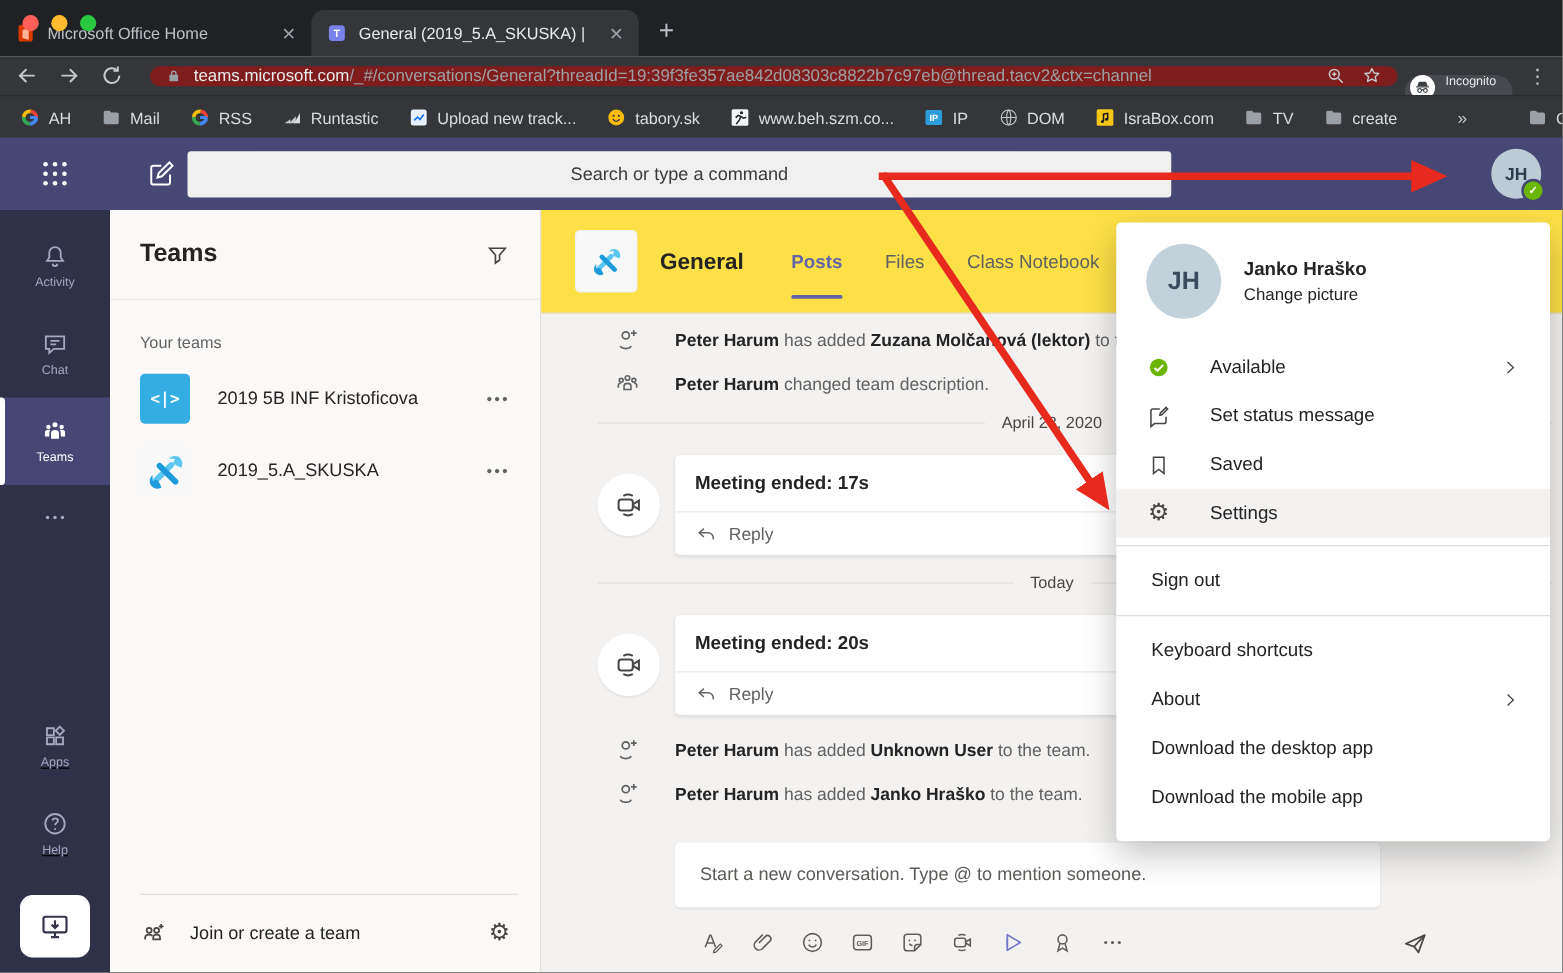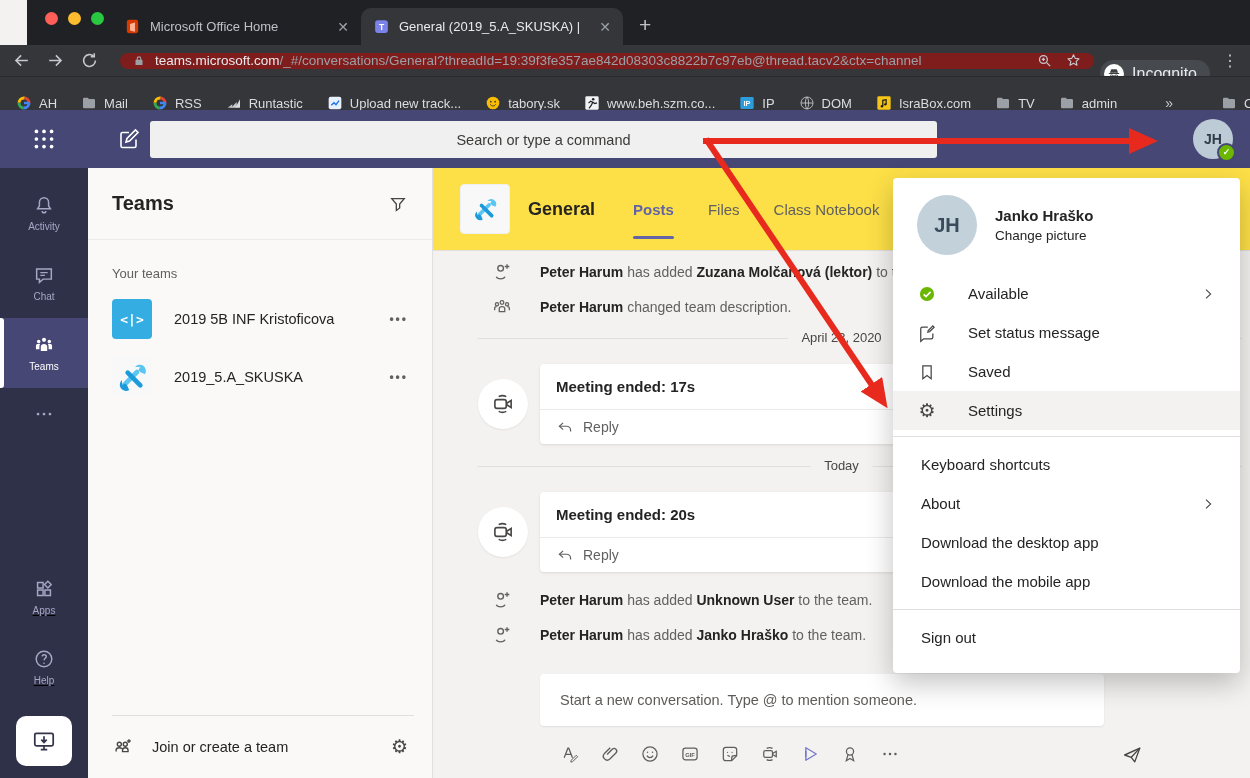--- a/index.html
+++ b/index.html
@@ -4,48 +4,48 @@
 <style>
   html,body{margin:0;padding:0;background:#111;}
   #screen{position:relative;width:1250px;height:778px;overflow:hidden;
     font-family:"Liberation Sans",sans-serif;background:#F3F2F1;}
   .icon{display:inline-flex;align-items:center;justify-content:center;}
   .icon svg{width:100%;height:100%;display:block;}
   .uni{font-weight:normal;line-height:1;}
 
   
   .tabstrip{position:absolute;top:0;left:0;right:0;height:45px;background:#202124;
-    display:flex;align-items:flex-end;padding-left:85px;margin-left:27px;}
+    display:flex;align-items:flex-end;}
   .traffic{position:absolute;top:12px;left:18px;display:flex;gap:10px;}
   .tl{width:13px;height:13px;border-radius:50%;}
   .tl.red{background:#FF5F57}.tl.yellow{background:#FEBC2E}.tl.green{background:#28C840}
   .tab{height:37px;display:flex;align-items:center;padding:0 12px;width:225px;
     color:#BDC1C6;font-size:13px;}
   .tab.active{background:#35363A;border-radius:10px 10px 0 0;color:#E8EAED;width:238px;}
   .tab .fav{width:17px;height:17px;margin-right:9px;flex:none;}
   .tab .ttitle{flex:1;white-space:nowrap;overflow:hidden;}
   .tab .close{margin-left:8px;color:#9AA0A6;font-size:14px;flex:none;}
   .newtab{color:#BDC1C6;font-size:21px;margin:0 0 8px 16px;}
 
   .toolbar{position:absolute;top:45px;left:0;right:0;height:31px;background:#35363A;
     display:flex;align-items:center;padding:0 12px;}
   .navbtn{width:19px;height:19px;color:#C5C8CC;margin-right:15px;}
   .omnibox{flex:1;height:16px;background:#7f1d1d;border-radius:13px;display:flex;
     align-items:center;padding:0 12px;margin:4px 6px;font-size:13.5px;min-width:0;}
   .omnibox .lk{width:14px;height:14px;margin-right:9px;flex:none;}
   .omnibox .host{color:#E8EAED;white-space:nowrap;}
   .omnibox .path{color:#9AA0A6;white-space:nowrap;overflow:hidden;flex:1;}
   .ob-ic{width:17px;height:17px;margin-left:12px;flex:none;}
-  .incog{display:flex;align-items:center;background:#46494D;border-radius:14px;height:27px;
-    padding:0 13px 0 4px;color:#E8EAED;font-size:16px;gap:8px;flex:none;margin-top:26px;}
+  .incog{display:flex;background:#46494D;border-radius:14px;height:27px;
+    padding:0 13px 0 4px;color:#E8EAED;font-size:10px;gap:8px;flex:none;margin-top:26px;}
   .incog .badge{width:20px;height:20px;border-radius:50%;background:#fff;padding:3px;box-sizing:border-box;}
   .chromemenu{color:#C5C8CC;font-size:16px;margin-left:12px;letter-spacing:0;}
 
   .bookmarksbar{position:absolute;top:76px;left:0;right:0;height:34px;background:#35363A;
-    border-top:1px solid #2A2B2E;display:flex;align-items:flex-end;padding:0 16px;
+    border-top:1px solid #2A2B2E;display:flex;align-items:center;padding:0 16px;
     gap:24px;color:#DADCE0;font-size:13px;}
   .bm-item{display:flex;align-items:center;gap:7px;white-space:nowrap;}
   .bm-ic{width:16px;height:16px;flex:none;}
   .bm-spacer{flex:1;}
   .bm-sep{width:1px;height:18px;background:#5F6368;}
   .bm-chev{color:#C5C8CC;font-size:14px;}
 
   
   .teamsbar{position:absolute;top:110px;left:0;right:0;height:58px;background:#464775;}
   .waffle{position:absolute;left:31px;top:16px;width:26px;height:26px;color:#fff;}
@@ -371,21 +371,21 @@
             </svg>
           </span>
           <span>TV</span>
         </div>
         <div class="bm-item">
           <span class="icon bm-ic">
             <svg viewBox="0 0 24 24" fill="#9AA0A6">
               <path d="M3 6c0-1.1.9-2 2-2h5l2 2h7c1.1 0 2 .9 2 2v10c0 1.1-.9 2-2 2H5c-1.1 0-2-.9-2-2V6z"></path>
             </svg>
           </span>
-          <span>admin</span>
+          <span>create</span>
         </div>
       </div>
     <div class="bm-spacer"></div>
     <span class="bm-chev">»</span>
     <span class="bm-sep"></span>
     <div class="bm-item">
       <span class="icon bm-ic">
           <svg viewBox="0 0 24 24" fill="#9AA0A6">
             <path d="M3 6c0-1.1.9-2 2-2h5l2 2h7c1.1 0 2 .9 2 2v10c0 1.1-.9 2-2 2H5c-1.1 0-2-.9-2-2V6z"></path>
           </svg>
@@ -786,40 +786,40 @@
           </div>
           <div class="menu-item highlighted">
             <span class="icon mi-ic">
               <b class="uni">⚙</b>
             </span>
             <span class="mi-label">Settings</span>
           </div>
         </div>
         <div class="menu-group">
           <div class="menu-item noicon">
+            <span class="mi-label">Sign out</span>
+          </div>
+        </div>
+        <div class="menu-group">
+          <div class="menu-item noicon">
             <span class="mi-label">Keyboard shortcuts</span>
           </div>
           <div class="menu-item noicon">
             <span class="mi-label">About</span>
             <span class="icon mi-chev">
               <svg viewBox="0 0 24 24" stroke="currentColor" fill="none" stroke-width="1.6">
                 <path d="M9 5.5l7 6.5-7 6.5"></path>
               </svg>
             </span>
           </div>
           <div class="menu-item noicon">
             <span class="mi-label">Download the desktop app</span>
           </div>
           <div class="menu-item noicon">
             <span class="mi-label">Download the mobile app</span>
-          </div>
-        </div>
-        <div class="menu-group">
-          <div class="menu-item noicon">
-            <span class="mi-label">Sign out</span>
           </div>
         </div>
       </div>
   </div>
 
   <svg id="annot">
       <defs>
         <marker id="ah" markerUnits="userSpaceOnUse" markerWidth="30" markerHeight="26" refX="19" refY="13" orient="auto">
           <path d="M0 0L29 13L0 26Z" fill="#E8291D"></path>
         </marker>

